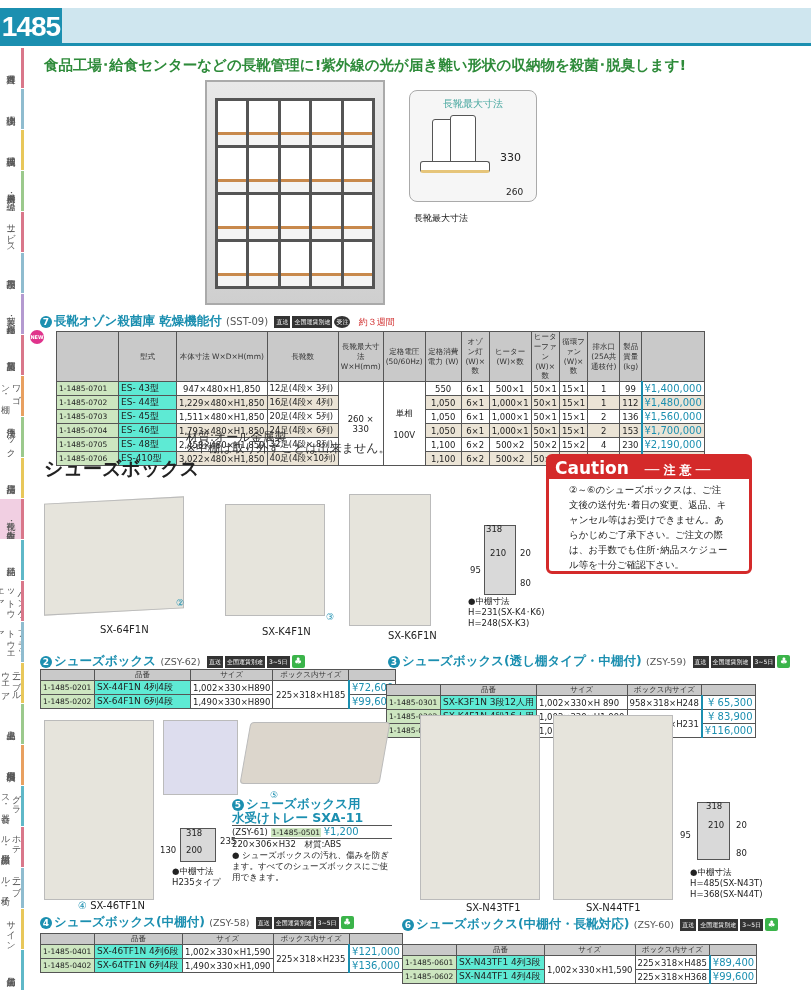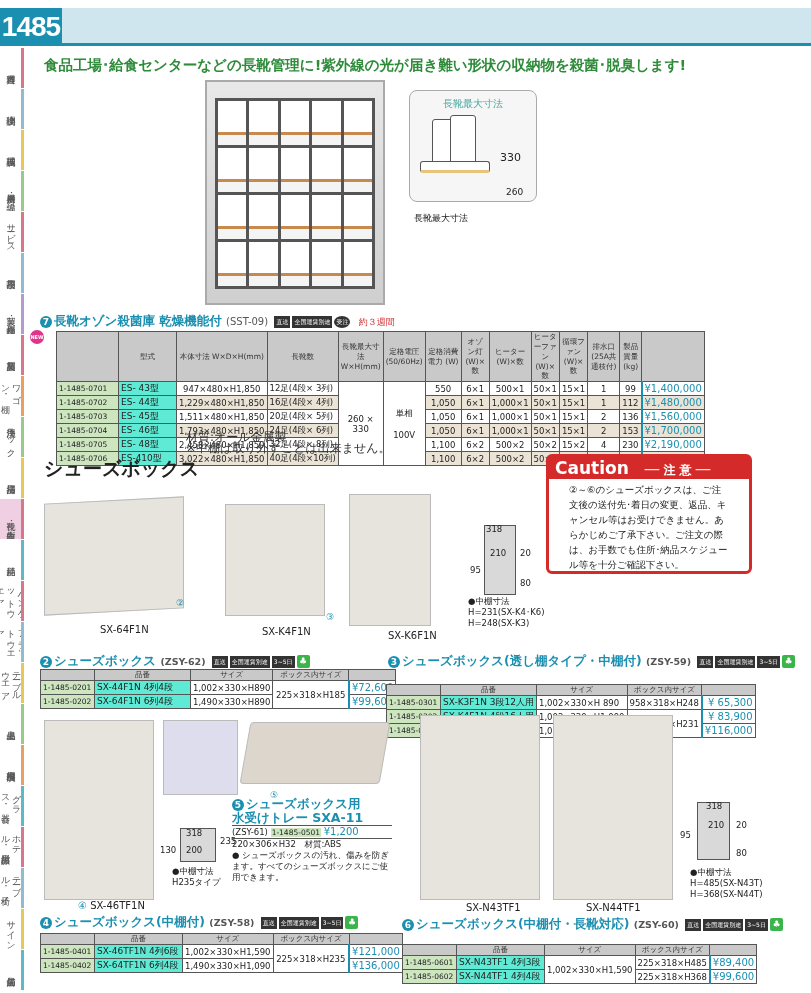--- a/index.html
+++ b/index.html
@@ -40,21 +40,21 @@
 .t7 th{height:38px}
 .sbox{position:absolute;left:44px;top:456px;font-size:19px;font-weight:bold;color:#222;white-space:nowrap}
 .snote{position:absolute;left:186px;top:432px;font-size:12px;line-height:11px;color:#333}
 .caution{position:absolute;left:546px;top:454px;width:206px;height:120px;border:3px solid #d42a2a;border-radius:6px;background:#fff}
 .caution .hd{height:22px;background:#d42a2a;color:#fff;font-size:17px;font-weight:bold;padding-left:6px;line-height:22px;white-space:nowrap}
 .caution .hd .jp{font-size:12px;margin-left:16px}
 .caution .bd{font-size:9.5px;line-height:15px;padding:3px 20px;color:#222}
 .shelf{position:absolute;background:#e6e4dc;border:1px solid #bbb}
 .cap{position:absolute;font-size:10px;color:#222;white-space:nowrap}
 .seclbl{position:absolute;font-size:12.5px;font-weight:bold;color:#1b8fb0;white-space:nowrap}
-.seclbl .code{font-weight:bold;font-size:9.5px;color:#555}
+.seclbl .code{font-weight:normal;font-size:9.5px;color:#555}
 .t2{left:40px;top:669px}
 .t3{left:386px;top:684px}
 .t4{left:40px;top:933px}
 .t6{left:402px;top:944px}
 .dim{position:absolute;font-size:8.5px;line-height:11px;color:#222;white-space:nowrap}
 .diag{position:absolute;background:#d9d9d9;border:1px solid #555}
 .tray{position:absolute;left:245px;top:722px;width:140px;height:62px;background:#dcd6cc;border:1px solid #bbb;border-radius:4px;transform:skewX(-10deg)}
 .trayblk{position:absolute;left:232px;top:797px;width:160px;font-size:8.5px;line-height:11px}
 .trayblk .tt{font-size:12.5px;font-weight:bold;color:#1b8fb0;line-height:14px}
 .trayblk .pc{color:#1b8fb0;font-size:10px}

